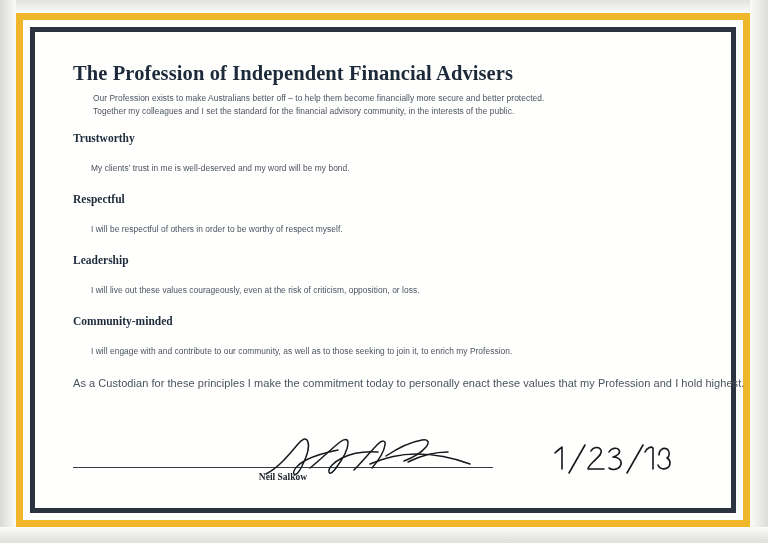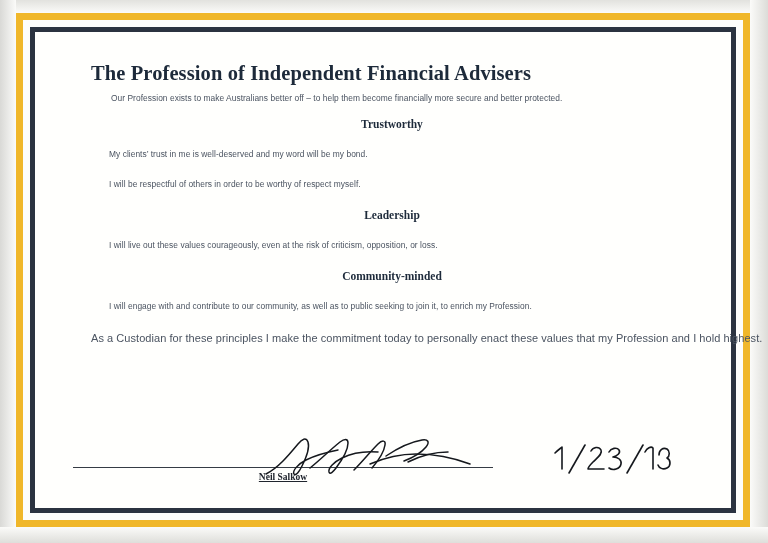--- a/index.html
+++ b/index.html
@@ -48,21 +48,21 @@
     right: 7px;
     bottom: 7px;
     border: 5px solid #2b3340;
     background: #fffffd;
     box-sizing: border-box;
   }
 
   .content {
     position: absolute;
     left: 0; top: 0; right: 0; bottom: 0;
-    padding: 30px 38px 0 56px;
+    padding: 30px 38px 0 38px;
     box-sizing: border-box;
     color: #20252e;
   }
 
   .doc-title {
     font-family: "Liberation Serif", serif;
     font-weight: bold;
     font-size: 20.5px;
     letter-spacing: 0.1px;
     color: #1d2a3a;
@@ -83,21 +83,20 @@
   .value-block {
     margin-bottom: 9.5px;
   }
   .value-title {
     font-family: "Liberation Serif", serif;
     font-weight: bold;
     font-size: 11.5px;
     color: #1d2a3a;
     margin: 0 0 3px 0;
     line-height: 1.15;
-    text-align: center;
   }
   .value-text {
     font-size: 8.4px;
     line-height: 1.4;
     color: #4a5360;
     margin: 18px;
     letter-spacing: 0.05px;
     white-space: nowrap;
   }
 
@@ -124,21 +123,20 @@
     left: 38px;
     right: 38px;
     bottom: 26px;
     height: 64px;
   }
   .sig-left {
     position: absolute;
     left: 0;
     bottom: 0;
     width: 420px;
-    text-decoration: underline;
   }
   .sig-right {
     position: absolute;
     right: 10px;
     bottom: 0;
     width: 160px;
   }
   .sig-line {
     border-bottom: 1.1px solid #353b44;
     height: 0;
@@ -201,41 +199,43 @@
     <div class="scan-shadow-bottom"></div>
 
     <div class="gold-frame">
       <div class="navy-frame">
         <div class="content">
 
           <h1 class="doc-title">The Profession of Independent Financial Advisers</h1>
 
           <div class="intro">
             <div>Our Profession exists to make Australians better off – to help them become financially more secure and better protected.</div>
+            <div>Together my colleagues and I set the standard for the financial advisory community, in the interests of the public.</div>
           </div>
 
           <div class="value-block">
             <div class="value-title">Trustworthy</div>
             <div class="value-text">My clients’ trust in me is well-deserved and my word will be my bond.</div>
           </div>
 
           <div class="value-block">
+            <div class="value-title">Respectful</div>
             <div class="value-text">I will be respectful of others in order to be worthy of respect myself.</div>
           </div>
 
 
 
           <div class="value-block">
             <div class="value-title">Leadership</div>
             <div class="value-text">I will live out these values courageously, even at the risk of criticism, opposition, or loss.</div>
           </div>
 
           <div class="value-block">
             <div class="value-title">Community-minded</div>
-            <div class="value-text">I will engage with and contribute to our community, as well as to public seeking to join it, to enrich my Profession.</div>
+            <div class="value-text">I will engage with and contribute to our community, as well as to those seeking to join it, to enrich my Profession.</div>
           </div>
 
           <div class="signed-text">As a Custodian for these principles I make the commitment today to personally enact these values that my Profession and I hold highest.</div>
 
           <div class="sig-area">
 
             <div class="sig-left">
               <div class="sig-line"></div>
               <div class="sig-caption">Neil Salkow</div>
             </div>

